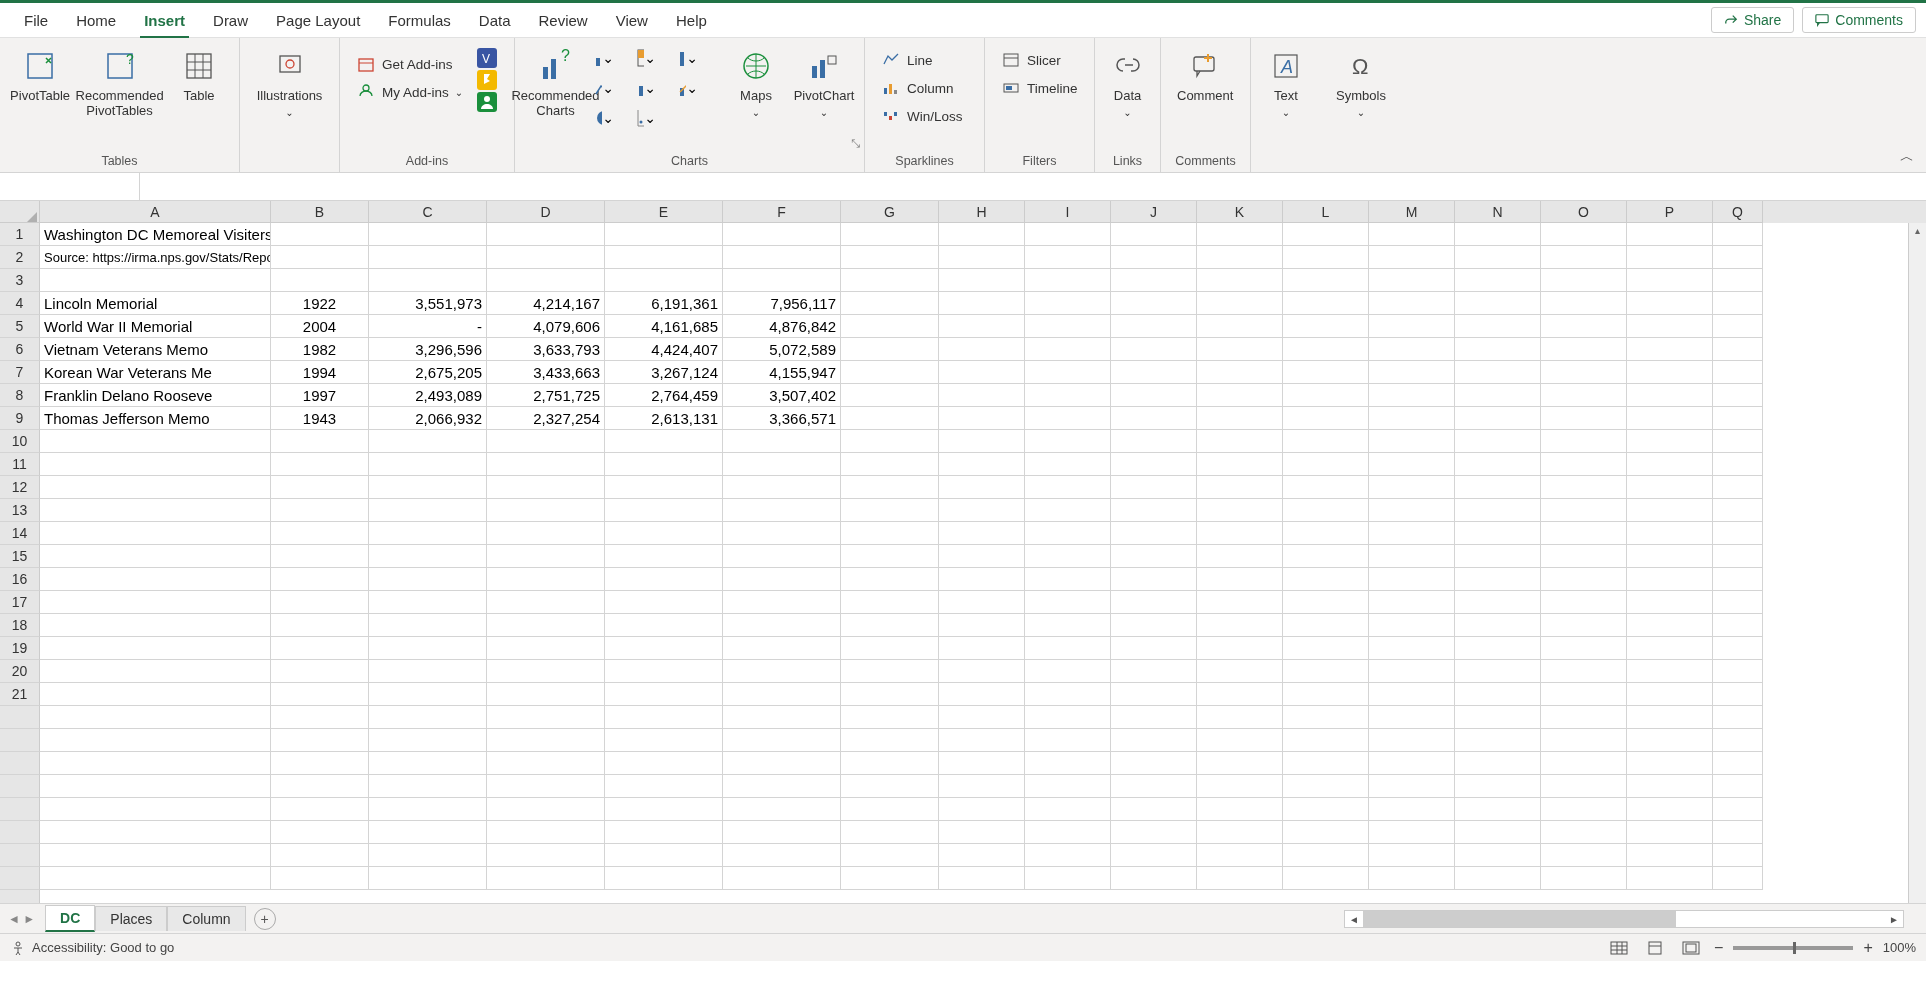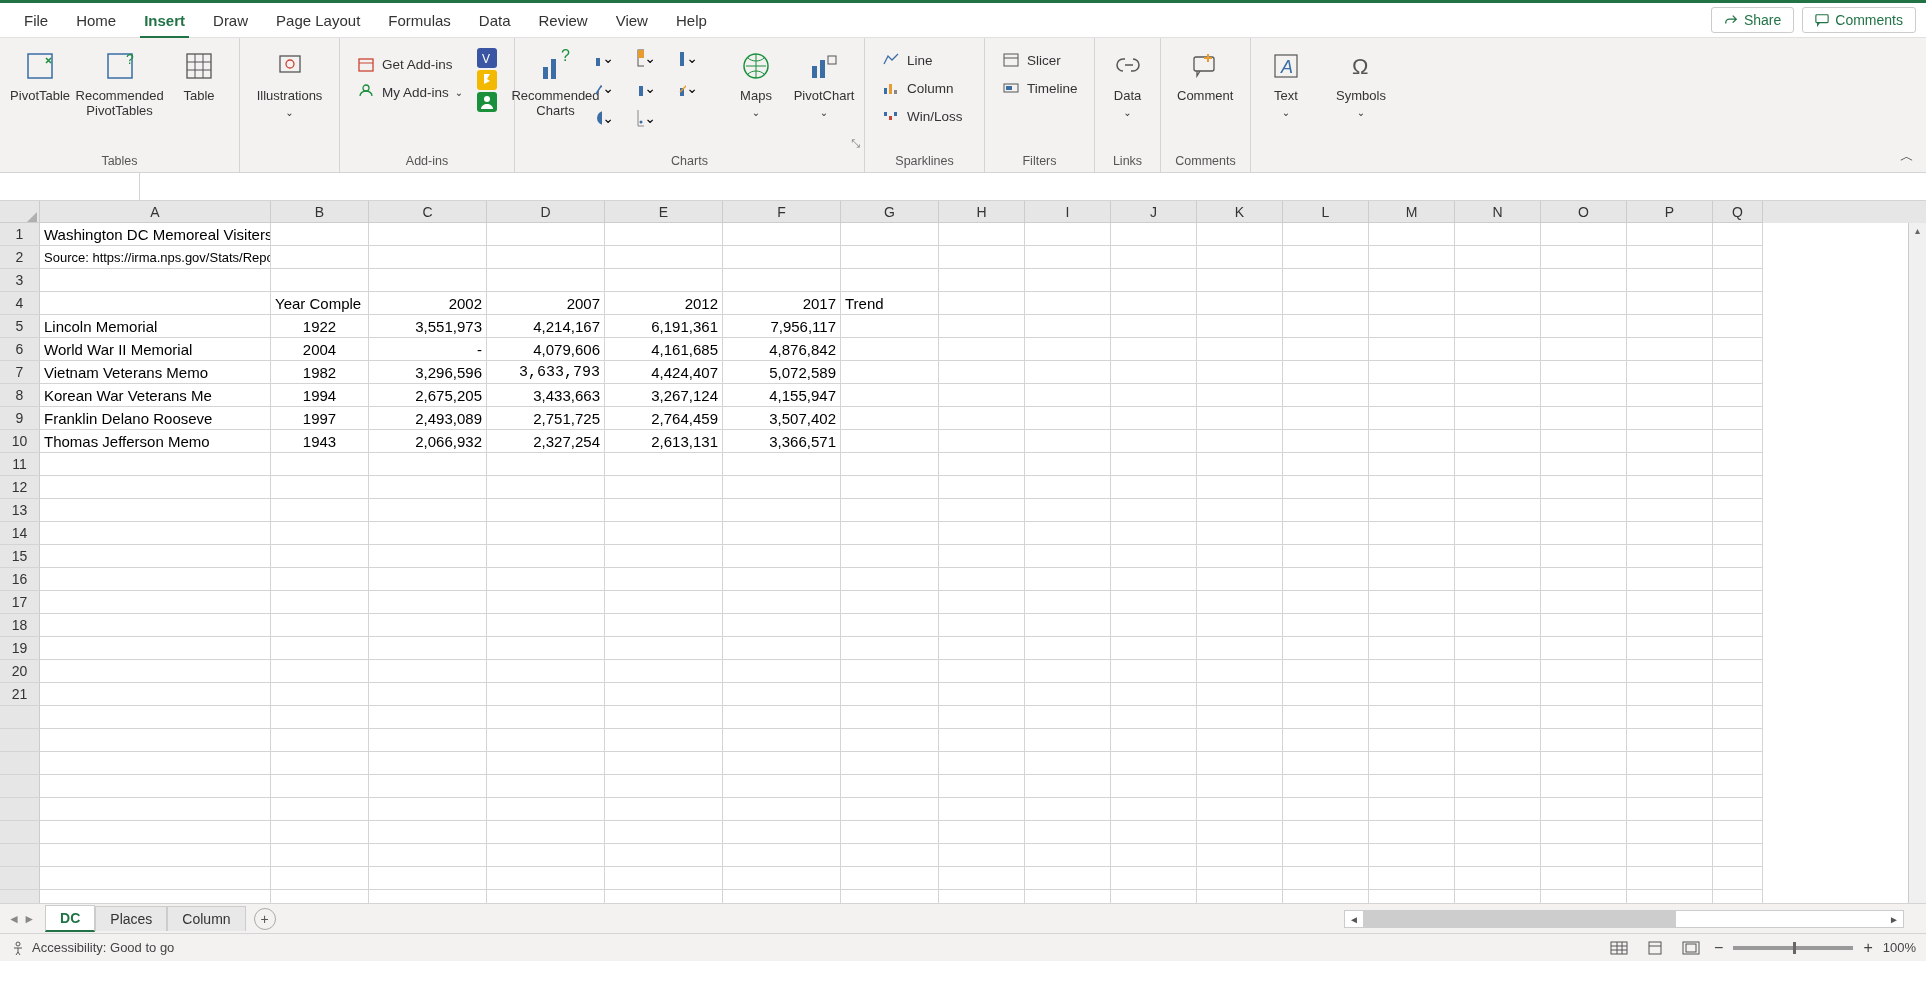--- a/index.html
+++ b/index.html
@@ -525,39 +525,20 @@
           <div class="cell" style="width: 86px;"></div>
           <div class="cell" style="width: 86px;"></div>
           <div class="cell" style="width: 86px;"></div>
           <div class="cell" style="width: 86px;"></div>
           <div class="cell" style="width: 86px;"></div>
           <div class="cell" style="width: 86px;"></div>
           <div class="cell" style="width: 86px;"></div>
           <div class="cell" style="width: 50px;"></div>
         </div>
         <div class="cell-row">
-          <div class="cell" style="width: 231px;"></div>
-          <div class="cell num" style="width: 98px; justify-content: flex-start;">Year Comple</div>
-          <div class="cell num" style="width: 118px;">2002</div>
-          <div class="cell num" style="width: 118px;">2007</div>
-          <div class="cell num" style="width: 118px;">2012</div>
-          <div class="cell num" style="width: 118px;">2017</div>
-          <div class="cell" style="width: 98px; justify-content: flex-start;">Trend</div>
-          <div class="cell" style="width: 86px;"></div>
-          <div class="cell" style="width: 86px;"></div>
-          <div class="cell" style="width: 86px;"></div>
-          <div class="cell" style="width: 86px;"></div>
-          <div class="cell" style="width: 86px;"></div>
-          <div class="cell" style="width: 86px;"></div>
-          <div class="cell" style="width: 86px;"></div>
-          <div class="cell" style="width: 86px;"></div>
-          <div class="cell" style="width: 86px;"></div>
-          <div class="cell" style="width: 50px;"></div>
-        </div>
-        <div class="cell-row">
           <div class="cell" style="width: 231px;">Lincoln Memorial</div>
           <div class="cell num" style="width: 98px; justify-content: center;">1922</div>
           <div class="cell num" style="width: 118px;">3,551,973</div>
           <div class="cell num" style="width: 118px;">4,214,167</div>
           <div class="cell num" style="width: 118px;">6,191,361</div>
           <div class="cell num" style="width: 118px;">7,956,117</div>
           <div class="cell" style="width: 98px;"></div>
           <div class="cell" style="width: 86px;"></div>
           <div class="cell" style="width: 86px;"></div>
           <div class="cell" style="width: 86px;"></div>
@@ -585,21 +566,21 @@
           <div class="cell" style="width: 86px;"></div>
           <div class="cell" style="width: 86px;"></div>
           <div class="cell" style="width: 86px;"></div>
           <div class="cell" style="width: 86px;"></div>
           <div class="cell" style="width: 50px;"></div>
         </div>
         <div class="cell-row">
           <div class="cell" style="width: 231px;">Vietnam Veterans Memo</div>
           <div class="cell num" style="width: 98px; justify-content: center;">1982</div>
           <div class="cell num" style="width: 118px;">3,296,596</div>
-          <div class="cell num" style="width: 118px; font-family: Liberation Mono, monospace;">3,633,793</div>
+          <div class="cell num" style="width: 118px;">3,633,793</div>
           <div class="cell num" style="width: 118px;">4,424,407</div>
           <div class="cell num" style="width: 118px;">5,072,589</div>
           <div class="cell" style="width: 98px;"></div>
           <div class="cell" style="width: 86px;"></div>
           <div class="cell" style="width: 86px;"></div>
           <div class="cell" style="width: 86px;"></div>
           <div class="cell" style="width: 86px;"></div>
           <div class="cell" style="width: 86px;"></div>
           <div class="cell" style="width: 86px;"></div>
           <div class="cell" style="width: 86px;"></div>

